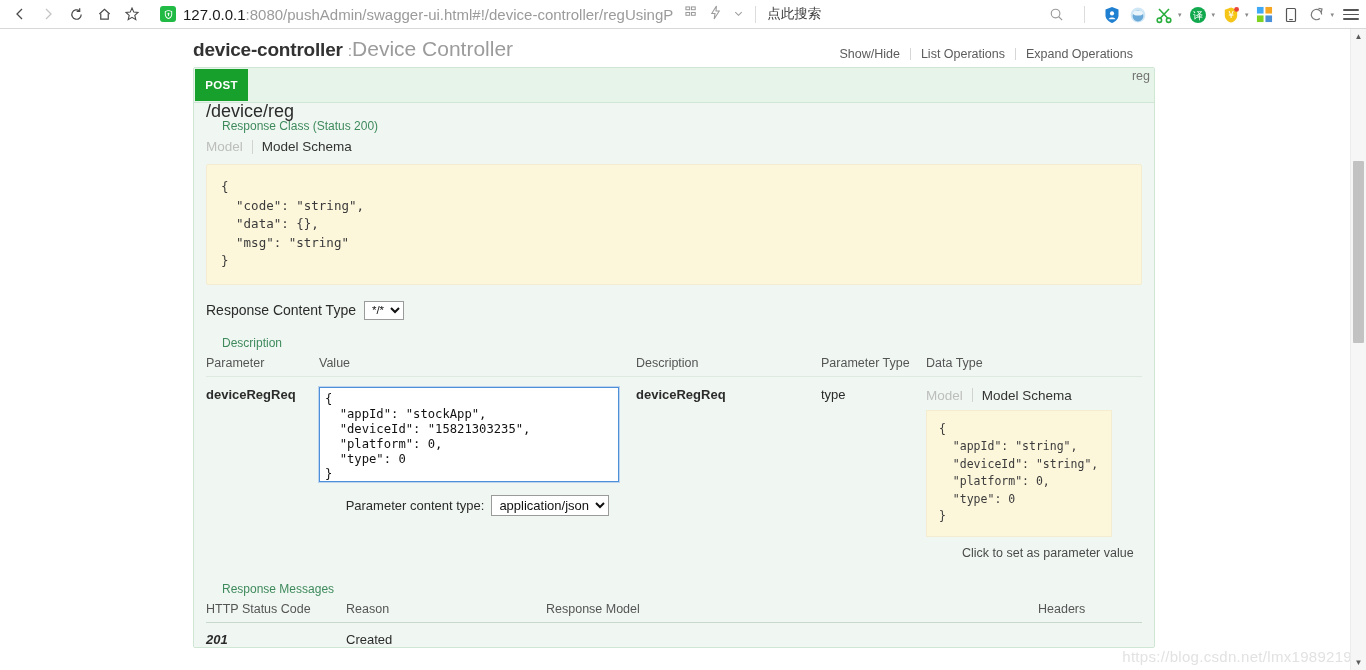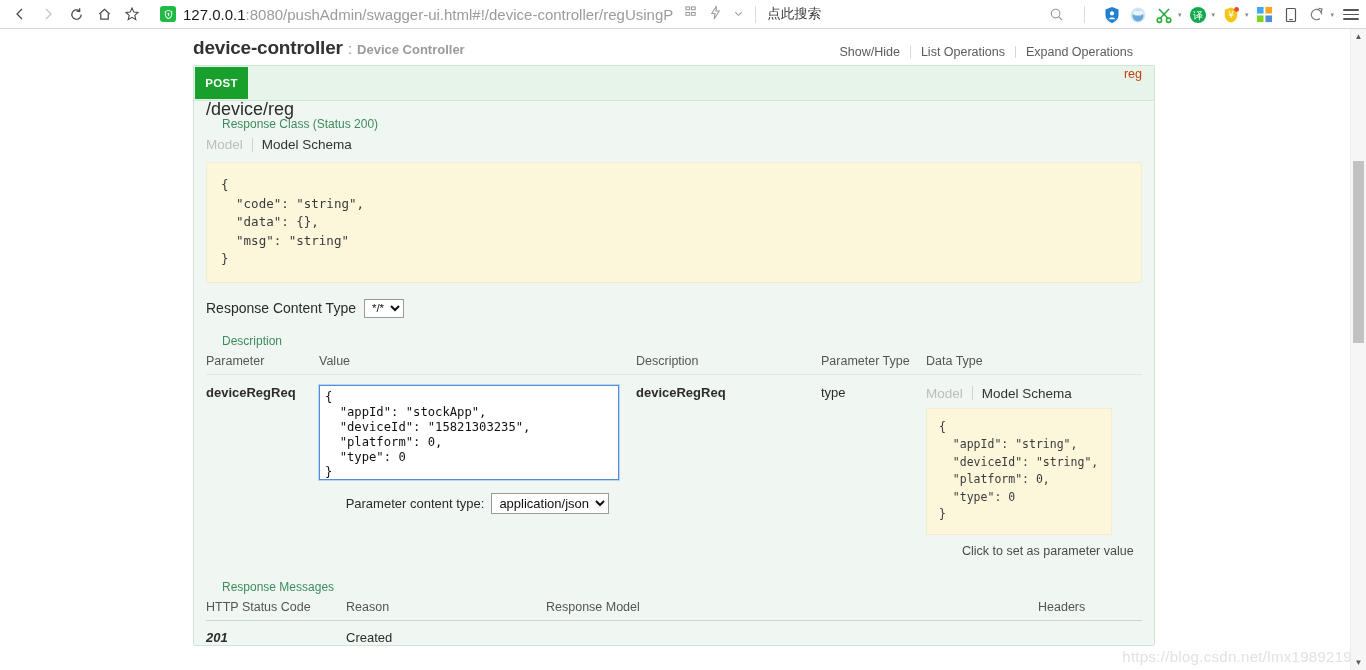--- a/index.html
+++ b/index.html
@@ -144,24 +144,22 @@
     font-weight: bold;
     color: #323232;
     letter-spacing: -0.2px;
   }
   .res-colon {
     font-size: 15.5px;
     color: #9b9b9b;
     margin-left: 5px;
   }
   .res-sub {
-    font-size: 13px;
+    font-size: 21px;
     color: #9b9b9b;
-    margin-left: 5px;
-    font-weight: bold;
   }
   .res-links {
     position: absolute;
     right: 12px;
     bottom: 6px;
     display: flex;
     align-items: center;
     font-size: 12.5px;
     color: #5c5c5c;
   }
@@ -205,23 +203,23 @@
     justify-content: center;
     flex: none;
   }
   .op-path {
     font-size: 18px;
     color: #2b2b2b;
     margin-left: 11px;
   }
   .op-nick {
     position: absolute;
-    right: 12px;
+    right: 4px;
     font-size: 12.5px;
-    color: #c2410c;
+    color: #737373;
     text-decoration: none;
   }
   .op-body {
     padding: 14px 12px 0 12px;
     background: #f0f7f2;
   }
 
   h4.section {
     font-size: 12px;
     font-weight: normal;

